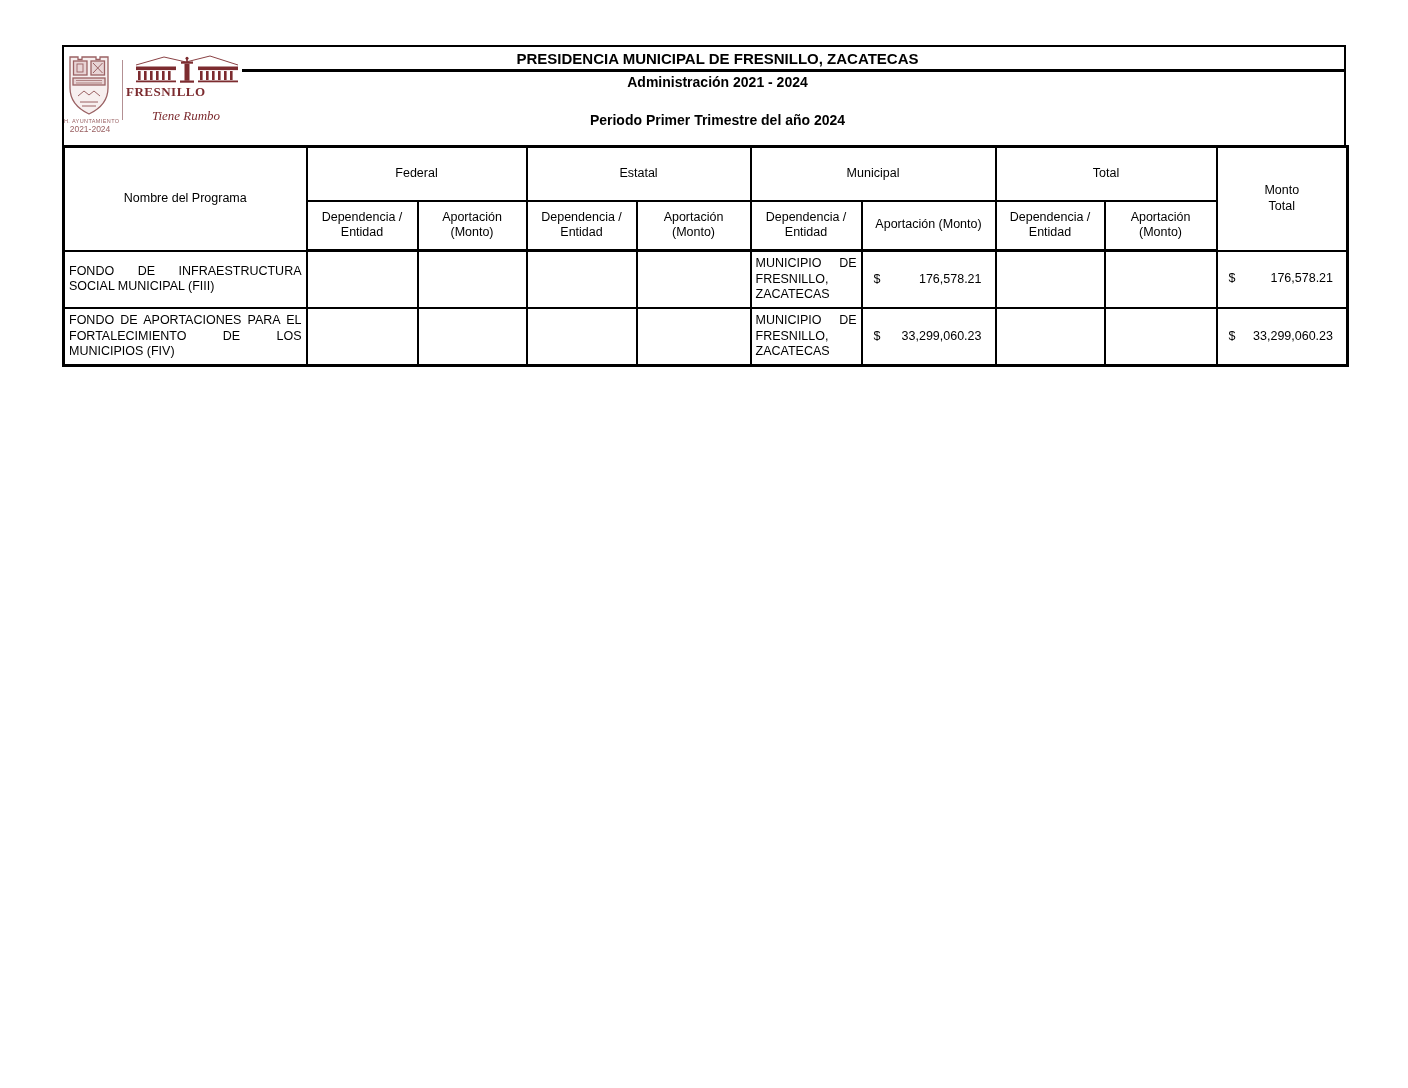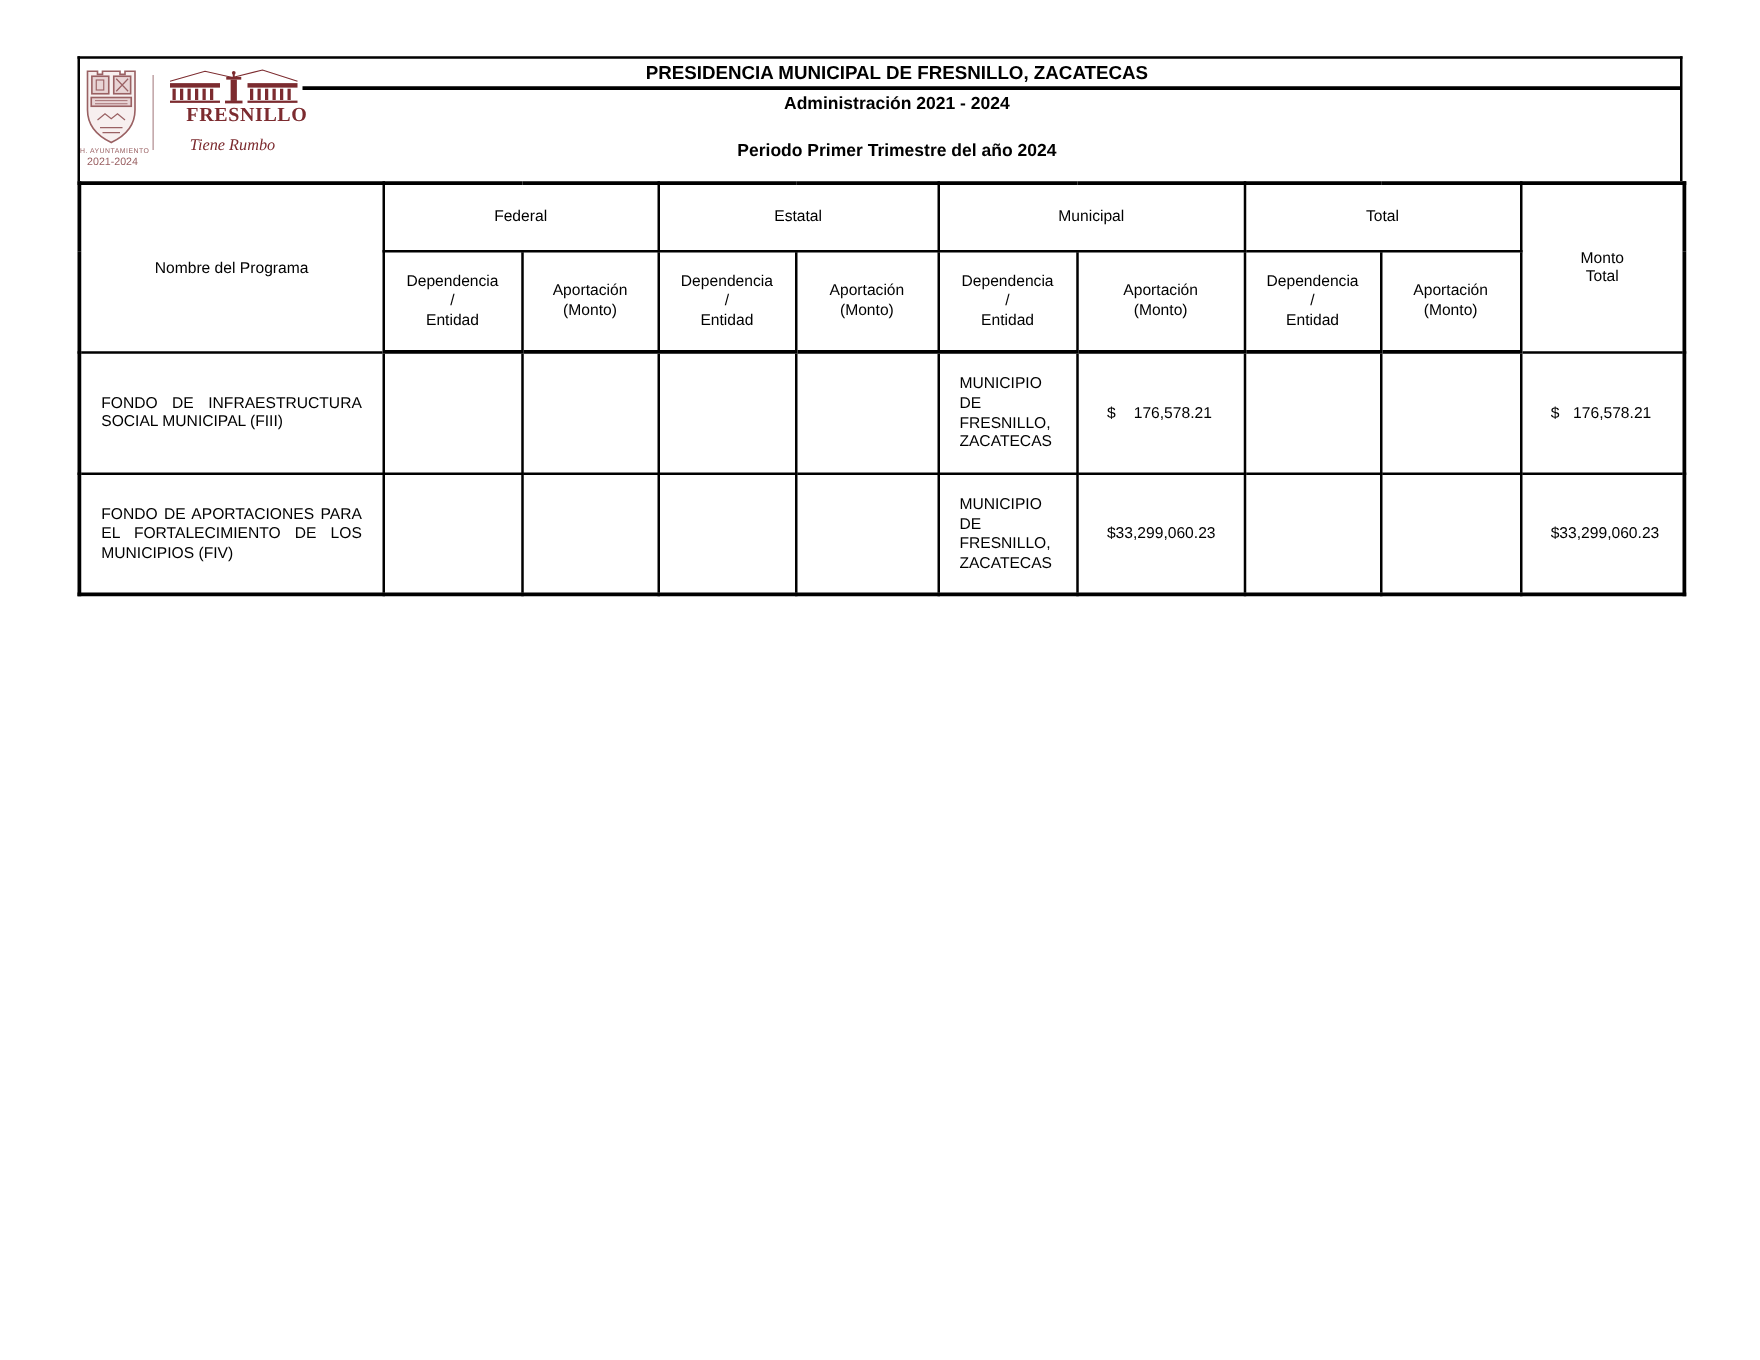--- a/index.html
+++ b/index.html
@@ -21,43 +21,43 @@
     border:2px solid var(--table-line);border-bottom:none;
   }
   .logo-area{position:absolute;left:0;top:0;width:185px;height:98px;}
   .crest{position:absolute;left:4px;top:6px;width:42px;height:66px;}
   .crest-caption{position:absolute;left:0;top:72px;width:52px;text-align:center;
     color:var(--crest-maroon);line-height:1.05;}
   .crest-caption .cap1{font-size:5.5px;letter-spacing:.4px;white-space:nowrap;}
   .crest-caption .cap2{font-size:8.5px;font-weight:normal;white-space:nowrap;}
   .logo-divider{position:absolute;left:58px;top:13px;width:1px;height:60px;background:#b39093;}
   .building{position:absolute;left:66px;top:8px;width:114px;height:30px;}
-  .brand{position:absolute;left:62px;top:37px;width:120px;text-align:right;
-    font-family:"Liberation Serif",serif;font-size:16px;font-weight:bold;
+  .brand{position:absolute;left:62px;top:37px;width:120px;text-align:left;
+    font-family:"Liberation Serif",serif;font-size:13px;font-weight:bold;
     letter-spacing:.5px;color:var(--brand-maroon);}
   .slogan{position:absolute;left:62px;top:61px;width:120px;text-align:center;
     font-family:"Liberation Serif",serif;font-style:italic;font-size:13px;
     color:var(--brand-maroon);}
 
   .titles{position:absolute;left:0;top:0;width:100%;height:100%;}
   .title{position:absolute;left:0;width:100%;text-align:center;font-weight:bold;white-space:nowrap;padding-left:27px;}
   .t1{top:3px;font-size:15px;}
   .t2{top:27px;font-size:14px;}
   .t3{top:46px;font-size:14px;}
   .t4{top:65px;font-size:14px;}
   .title-rule{position:absolute;top:22px;left:178px;right:0;height:3px;background:var(--table-line);}
 
   
   table.report{
     border-collapse:collapse;table-layout:fixed;width:1284px;
     border:3px solid var(--table-line);
   }
   table.report td{
     border:2px solid var(--table-line);
-    font-size:12.5px;line-height:1.25;padding:16px;overflow:hidden;
+    font-size:12.5px;line-height:1.25;padding:4px;overflow:hidden;
     vertical-align:middle;
   }
   tr.group-row{height:54px;}
   tr.sub-row{height:50px;}
   tr.data-row{height:48px;}
   td.group-h{text-align:center;font-size:13px;}
   td.program-h{text-align:center;font-size:13px;border-bottom:3px solid var(--table-line);margin-top:12px;}
   td.total-h{text-align:center;vertical-align:top;padding-top:3px;line-height:1.5;
     border-bottom:3px solid var(--table-line);}
   tr.sub-row td{text-align:center;border-bottom:3px solid var(--table-line);}

